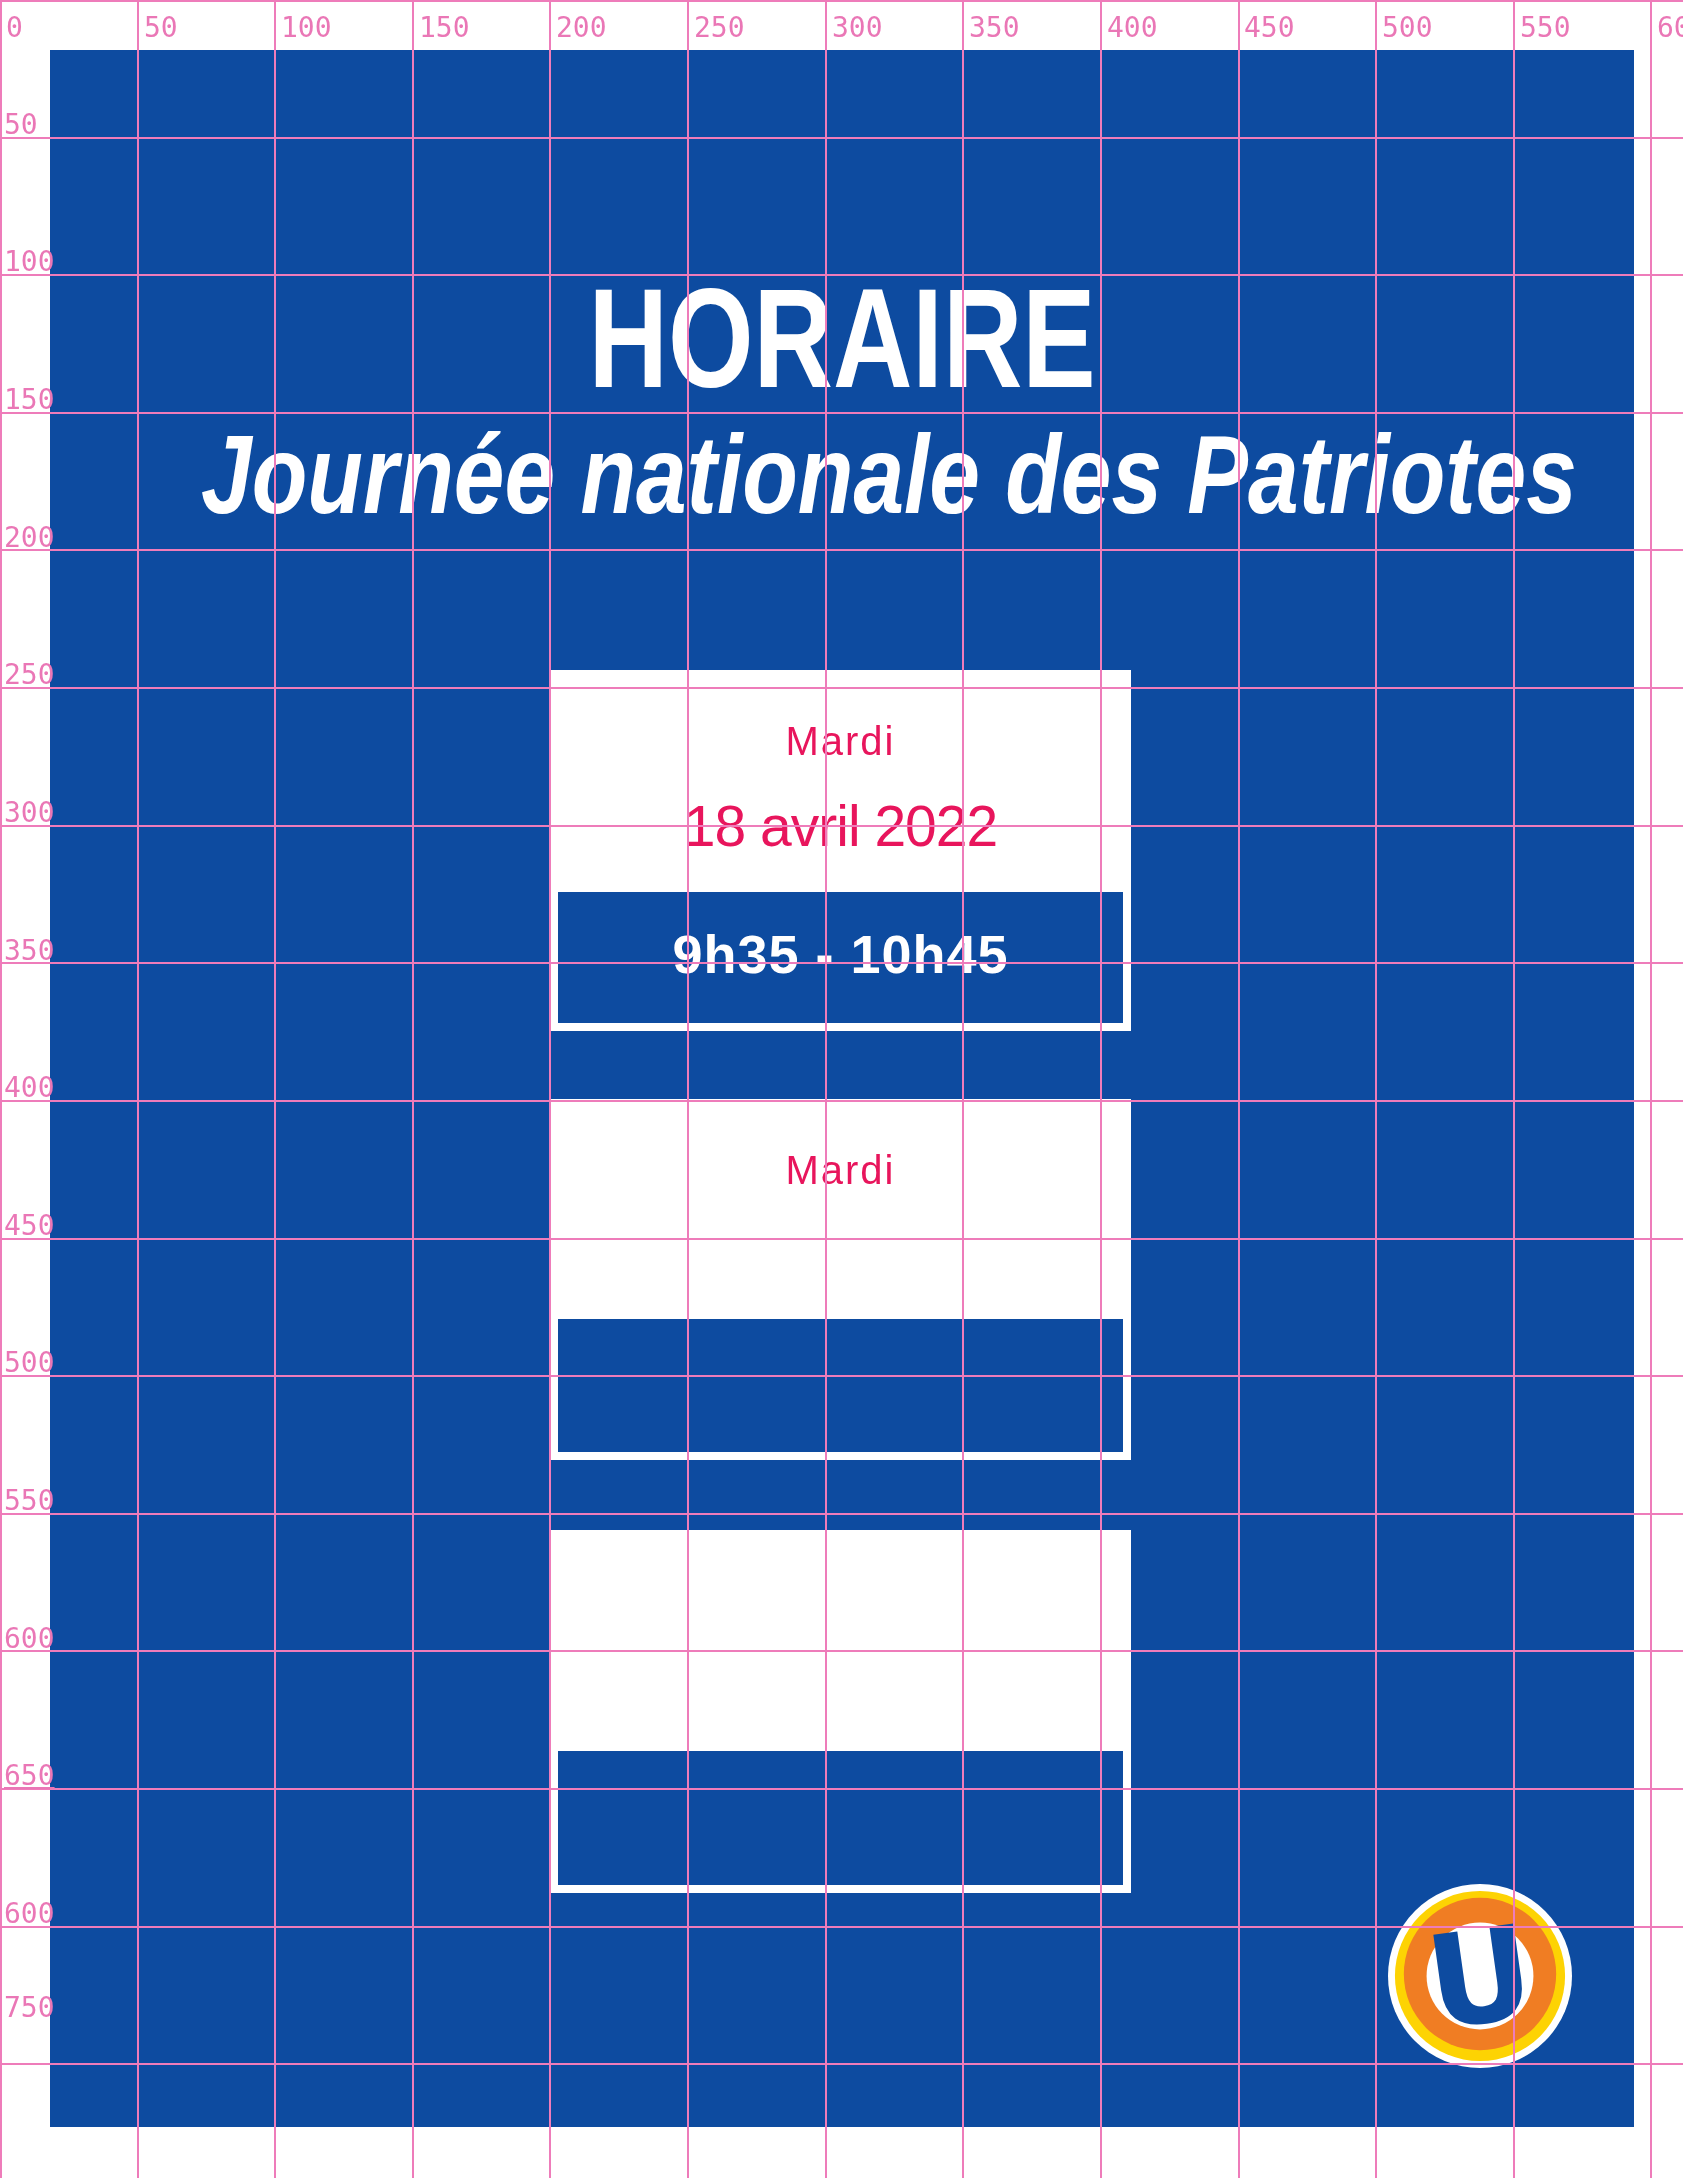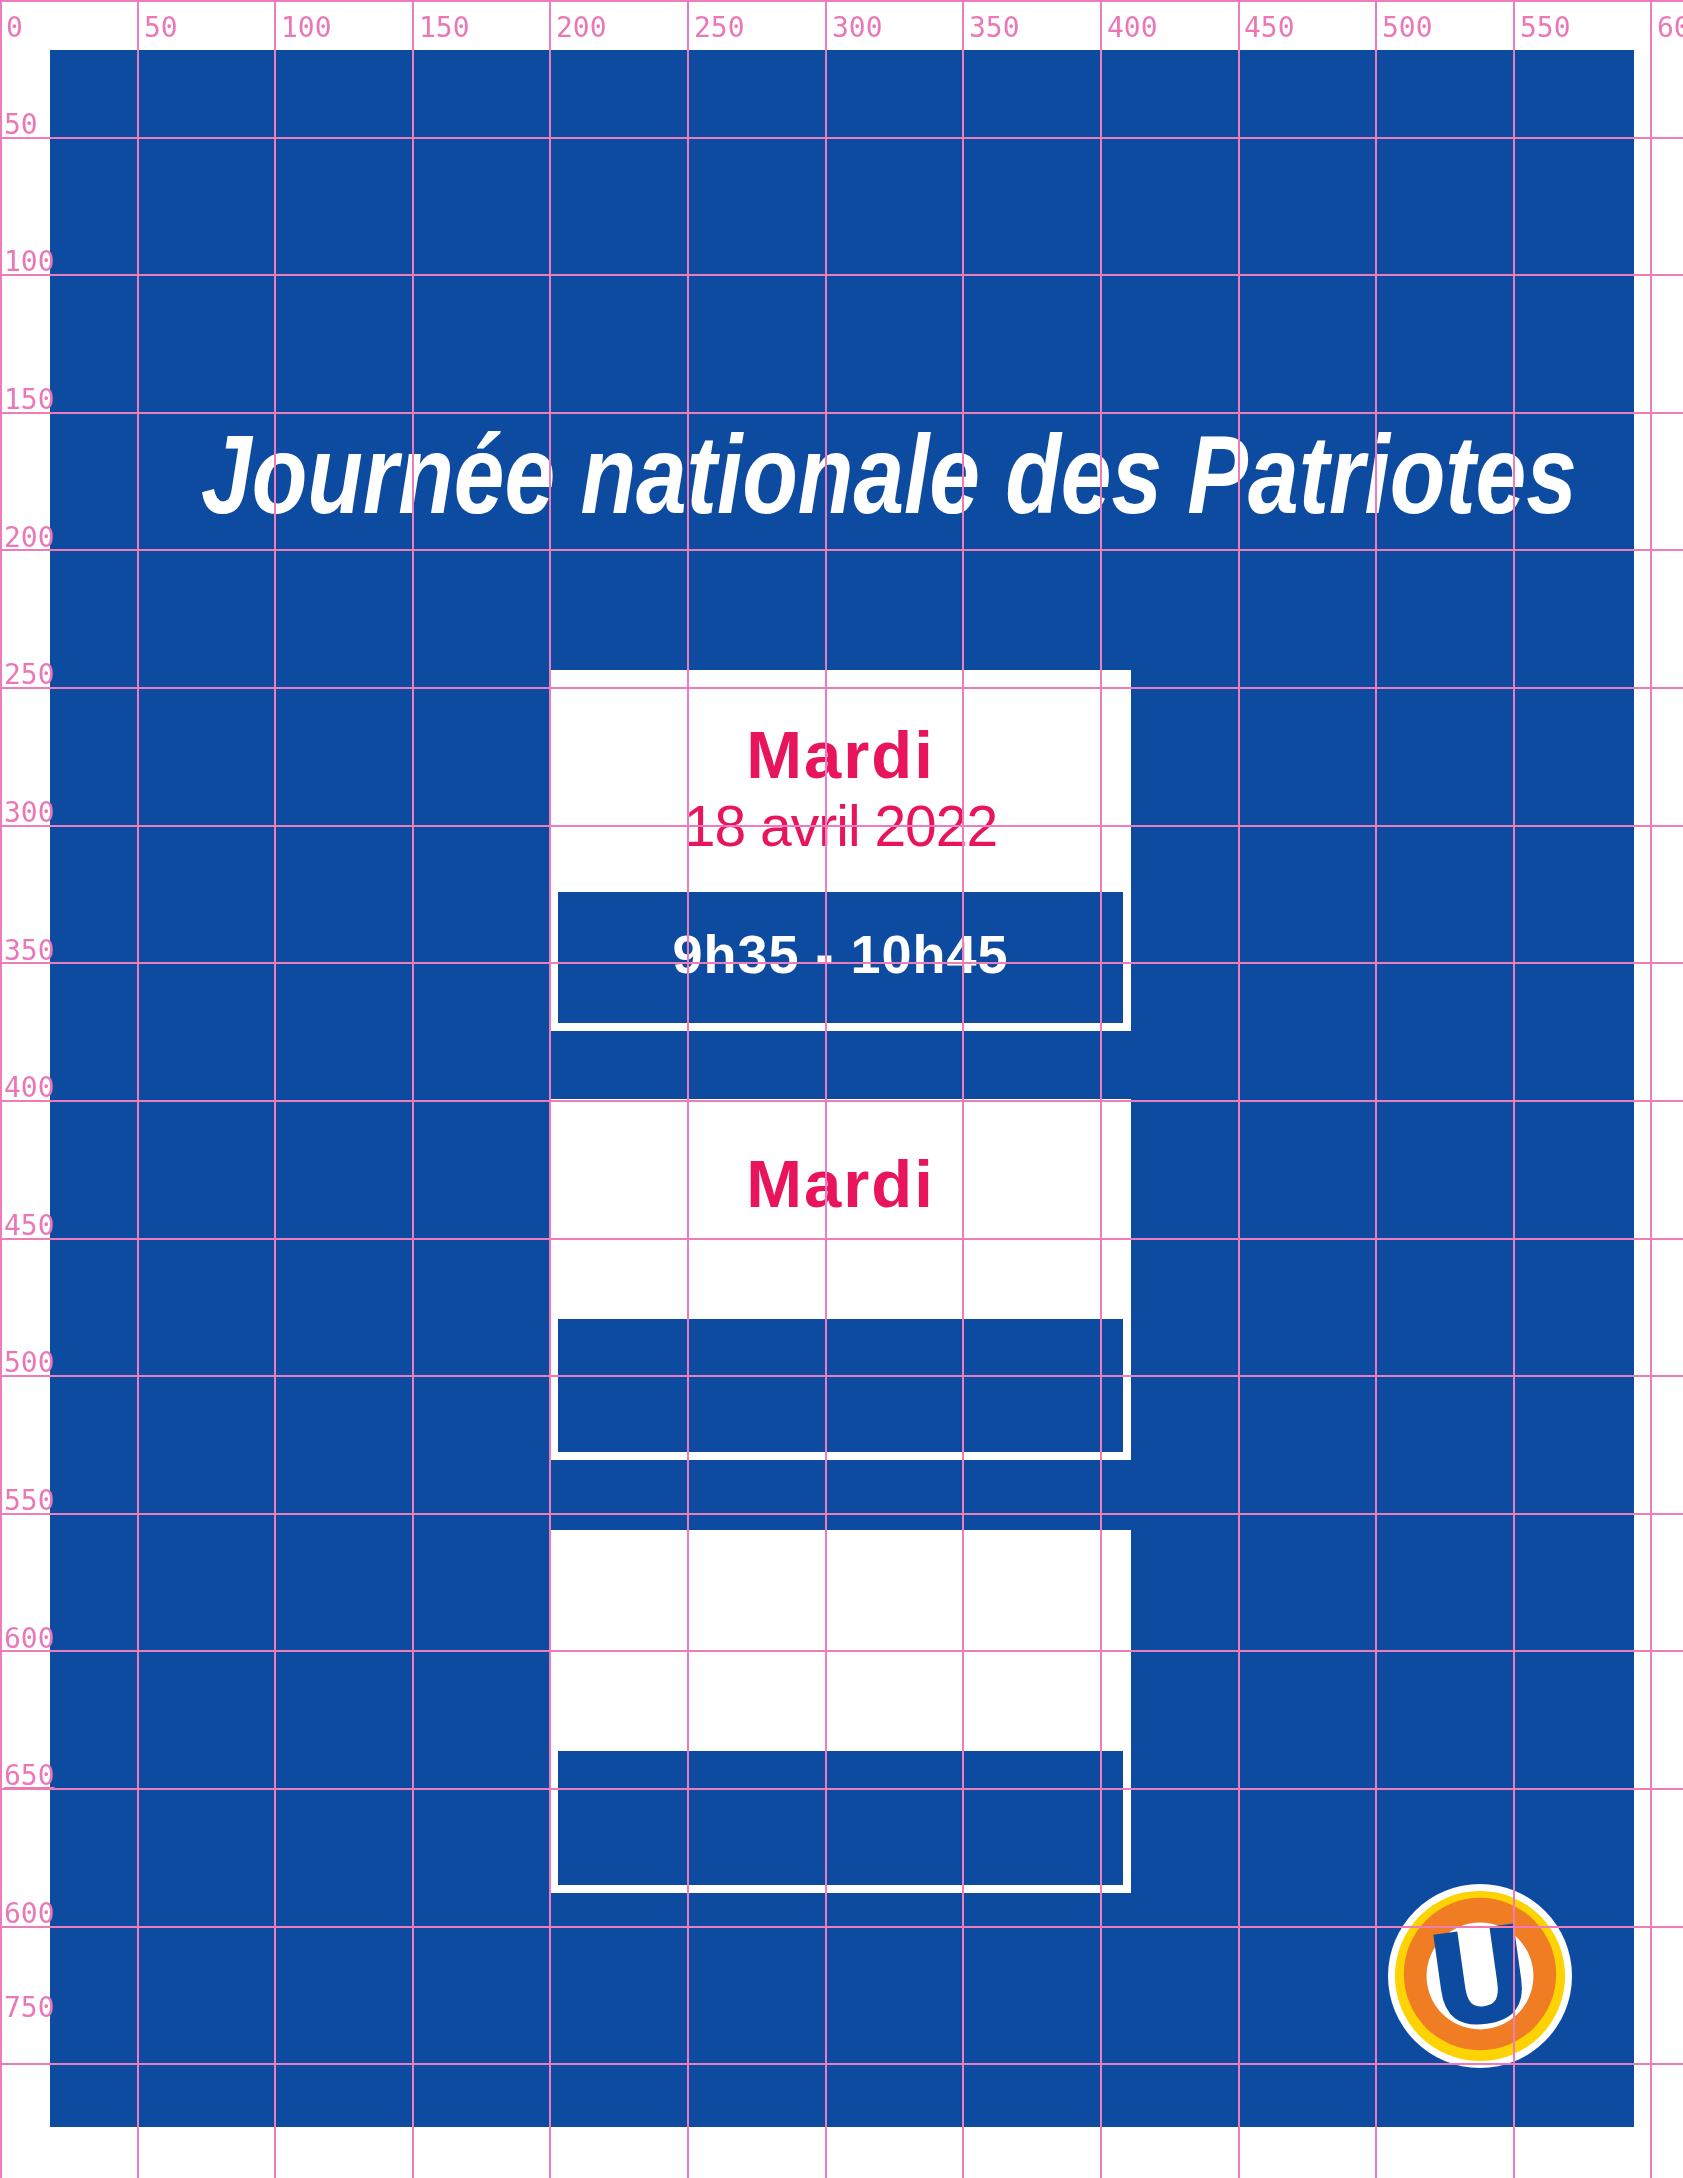--- a/index.html
+++ b/index.html
@@ -43,21 +43,21 @@
   .card{
     position:absolute;left:550px;width:581px;
     background:var(--white);
   }
   .card-1{top:670px;height:361px;}
   .card-2{top:1099px;height:361px;}
   .card-3{top:1530px;height:363px;}
   .day{
     position:absolute;left:0;top:51px;width:100%;
     text-align:center;line-height:1;
-    font-size:67px;font-weight:700;letter-spacing:2px;
+    font-size:40px;font-weight:400;letter-spacing:2px;
     color:var(--crimson);
   }
   .date{
     position:absolute;left:0;top:128px;width:100%;
     text-align:center;line-height:1;
     font-size:57px;font-weight:400;letter-spacing:-1px;
     color:var(--crimson);
   }
   .time-bar{
     position:absolute;left:8px;right:8px;bottom:8px;
@@ -88,20 +88,23 @@
     white-space:pre;
   }
 </style>
 </head>
 <body>
 
 <div class="canvas">
 
   <div class="poster"></div>
 
+  <div class="title">
+    <span class="squeeze">HORAIRE</span>
+  </div>
 
   <div class="subtitle">
     <span class="squeeze">Journée nationale des Patriotes</span>
   </div>
 
   <div class="card card-1">
     <div class="day">Mardi</div>
     <div class="date">18 avril 2022</div>
     <div class="time-bar">
       <div class="time">9h35 - 10h45</div>

